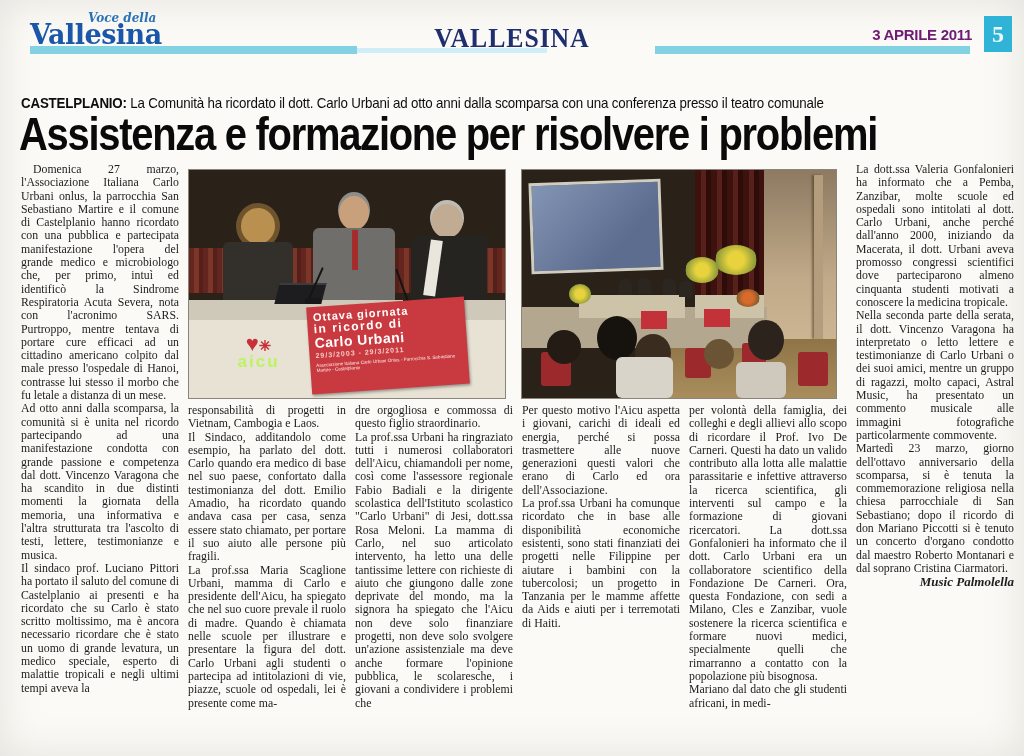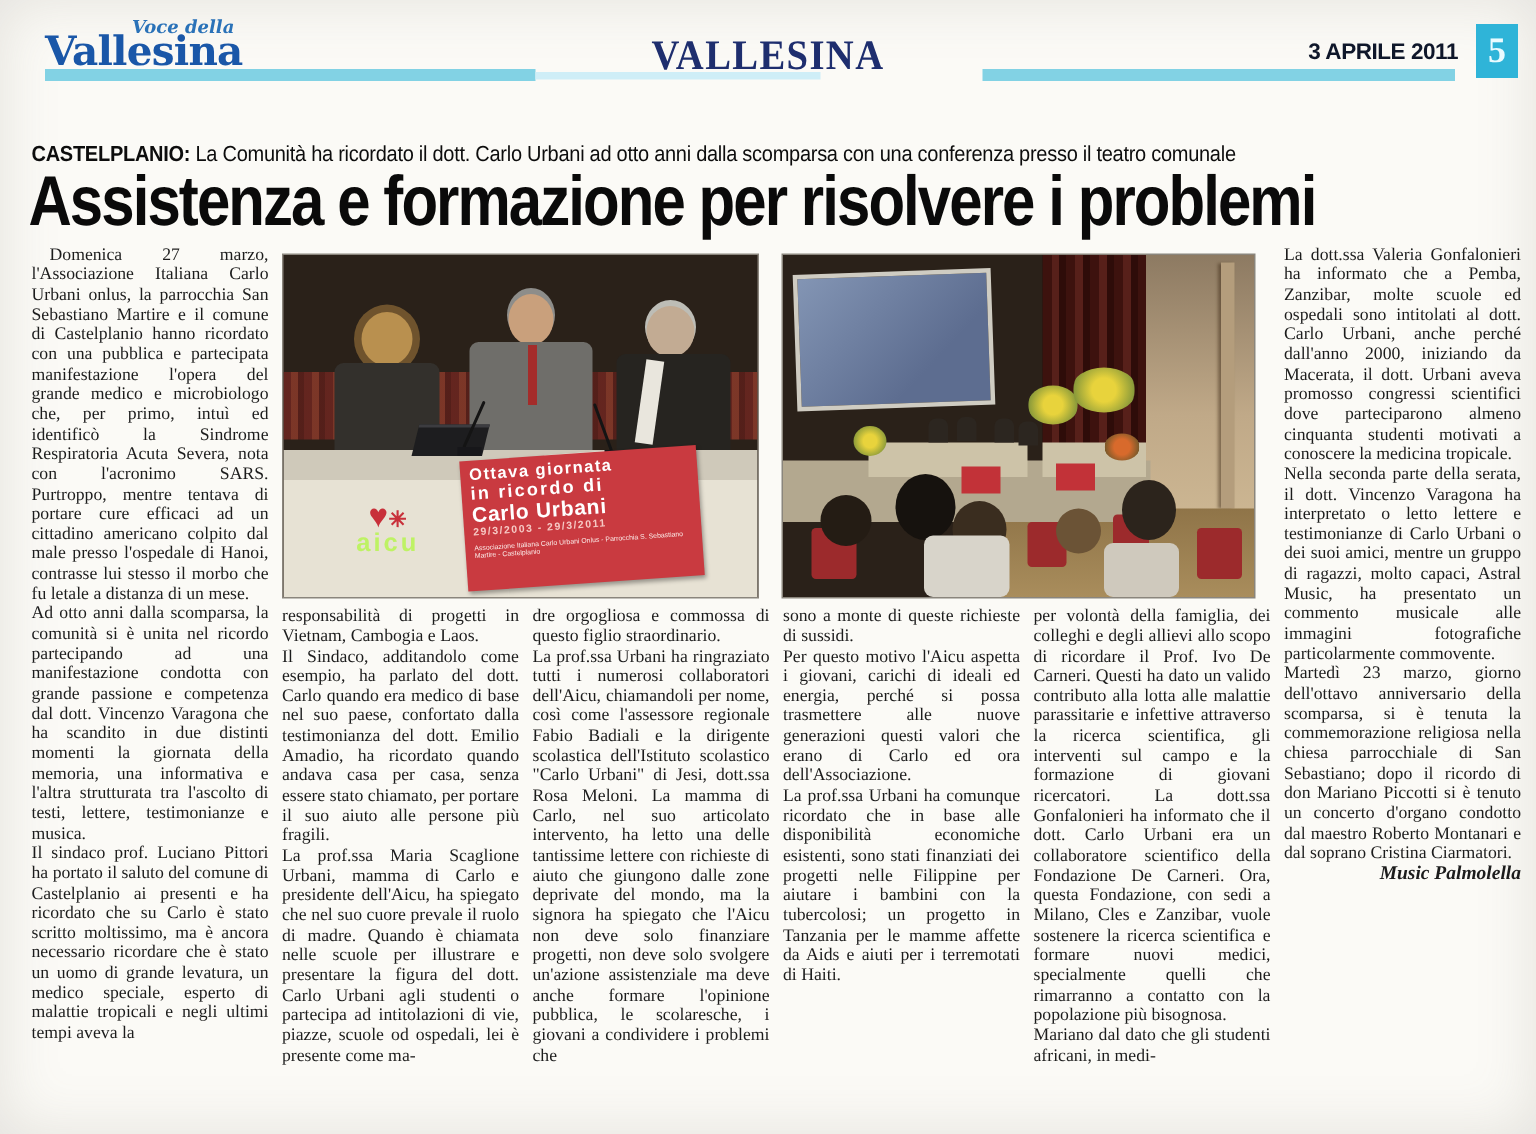--- a/index.html
+++ b/index.html
@@ -15,21 +15,21 @@
               font-style:italic; font-weight:bold; font-size:12px; color:#2a72b8; }
   .logo-main { position:absolute; left:0; top:9px; font-family:"DejaVu Serif", serif;
                font-weight:bold; font-size:27px; color:#1a57a8; letter-spacing:-0.5px; }
   .bar-left  { position:absolute; left:30px;  top:46px; width:327px; height:8px; background:#82d2e4; }
   .bar-mid   { position:absolute; left:357px; top:48px; width:190px; height:5px; background:#cfeef7; }
   .bar-right { position:absolute; left:655px; top:46px; width:315px; height:8px; background:#82d2e4; }
   .center-title { position:absolute; left:0; top:22px; width:1024px; text-align:center;
                   font-family:"Liberation Serif", serif; font-weight:bold; font-size:28px;
                   color:#1e2e6e; letter-spacing:1px; transform:scaleX(0.92); }
   .issue-date { position:absolute; right:52px; top:26px; font-family:"Liberation Sans", sans-serif;
-                font-weight:bold; font-size:15px; color:#0f172a; letter-spacing:-0.3px; }
+                font-weight:bold; font-size:15px; color:#701a75; letter-spacing:-0.3px; }
   .page-num-box { position:absolute; left:984px; top:16px; width:28px; height:36px;
                   background:#2fb4d8; color:#eafbff; display:flex; align-items:center; justify-content:center;
                   font-family:"Liberation Serif", serif; font-size:24px; font-weight:bold; }
 
   
   .kicker { position:absolute; left:21px; top:95px; width:990px;
             font-family:"Liberation Sans", sans-serif; font-size:14.5px; color:#0d0d0d;
             transform:scaleX(0.92); transform-origin:left; white-space:nowrap; letter-spacing:-0.2px; }
   .kicker b { font-weight:700; }
   .headline { position:absolute; left:19px; top:106px; width:1100px;
@@ -210,21 +210,20 @@
     <p>Il Sindaco, additandolo come esempio, ha parlato del dott. Carlo quando era medico di base nel suo paese, confortato dalla testimonianza del dott. Emilio Amadio, ha ricordato quando andava casa per casa, senza essere stato chiamato, per portare il suo aiuto alle persone più fragili.</p>
     <p>La prof.ssa Maria Scaglione Urbani, mamma di Carlo e presidente dell'Aicu, ha spiegato che nel suo cuore prevale il ruolo di madre. Quando è chiamata nelle scuole per illustrare e presentare la figura del dott. Carlo Urbani agli studenti o partecipa ad intitolazioni di vie, piazze, scuole od ospedali, lei è presente come ma-</p>
   </div>
 
   <div class="col c3">
     <p>dre orgogliosa e commossa di questo figlio straordinario.</p>
     <p>La prof.ssa Urbani ha ringraziato tutti i numerosi collaboratori dell'Aicu, chiamandoli per nome, così come l'assessore regionale Fabio Badiali e la dirigente scolastica dell'Istituto scolastico "Carlo Urbani" di Jesi, dott.ssa Rosa Meloni. La mamma di Carlo, nel suo articolato intervento, ha letto una delle tantissime lettere con richieste di aiuto che giungono dalle zone deprivate del mondo, ma la signora ha spiegato che l'Aicu non deve solo finanziare progetti, non deve solo svolgere un'azione assistenziale ma deve anche formare l'opinione pubblica, le scolaresche, i giovani a condividere i problemi che</p>
   </div>
 
   <div class="col c4">
-    <p>sono a monte di queste richieste di sussidi.</p>
     <p>Per questo motivo l'Aicu aspetta i giovani, carichi di ideali ed energia, perché si possa trasmettere alle nuove generazioni questi valori che erano di Carlo ed ora dell'Associazione.</p>
     <p>La prof.ssa Urbani ha comunque ricordato che in base alle disponibilità economiche esistenti, sono stati finanziati dei progetti nelle Filippine per aiutare i bambini con la tubercolosi; un progetto in Tanzania per le mamme affette da Aids e aiuti per i terremotati di Haiti.</p>
   </div>
 
   <div class="col c5">
     <p>per volontà della famiglia, dei colleghi e degli allievi allo scopo di ricordare il Prof. Ivo De Carneri. Questi ha dato un valido contributo alla lotta alle malattie parassitarie e infettive attraverso la ricerca scientifica, gli interventi sul campo e la formazione di giovani ricercatori. La dott.ssa Gonfalonieri ha informato che il dott. Carlo Urbani era un collaboratore scientifico della Fondazione De Carneri. Ora, questa Fondazione, con sedi a Milano, Cles e Zanzibar, vuole sostenere la ricerca scientifica e formare nuovi medici, specialmente quelli che rimarranno a contatto con la popolazione più bisognosa.</p>
     <p>Mariano dal dato che gli studenti africani, in medi-</p>
   </div>
 
   <div class="col c6">

